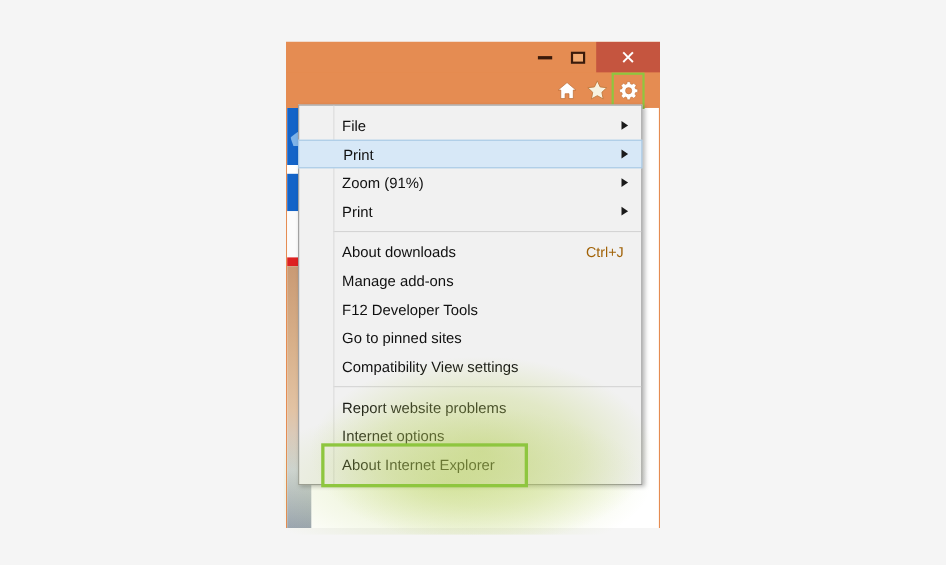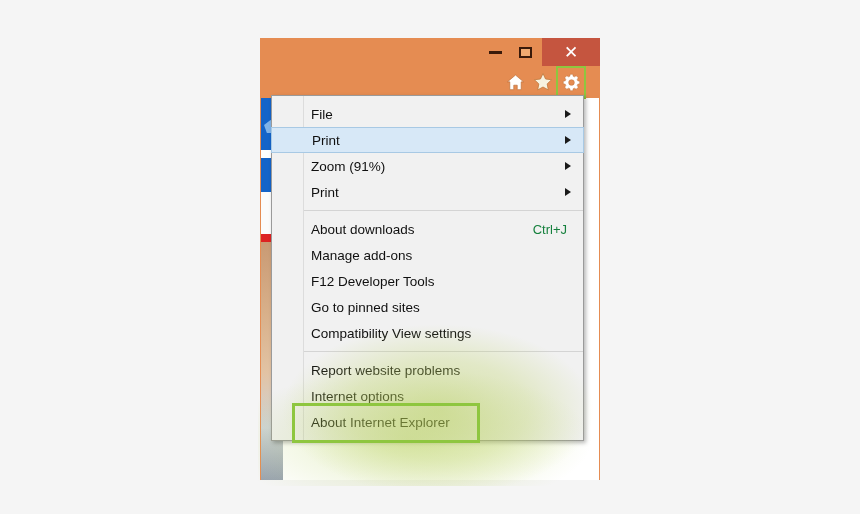--- a/index.html
+++ b/index.html
@@ -177,21 +177,21 @@
     margin-left: -1px;
     margin-right: -1px;
     padding-left: 40px;
     border-left: 1px solid #a8c9e4;
     border-right: 1px solid #a8c9e4;
   }
   .menu-label { flex: 1 1 auto; }
   .menu-shortcut {
     flex: 0 0 auto;
     font-size: 13px;
-    color: #15803d;
+    color: #a16207;
     padding-right: 6px;
   }
   .submenu-arrow {
     flex: 0 0 auto;
     width: 0; height: 0;
     border-top: 4.5px solid transparent;
     border-bottom: 4.5px solid transparent;
     border-left: 6px solid #1a1a1a;
     margin-right: 2px;
   }

